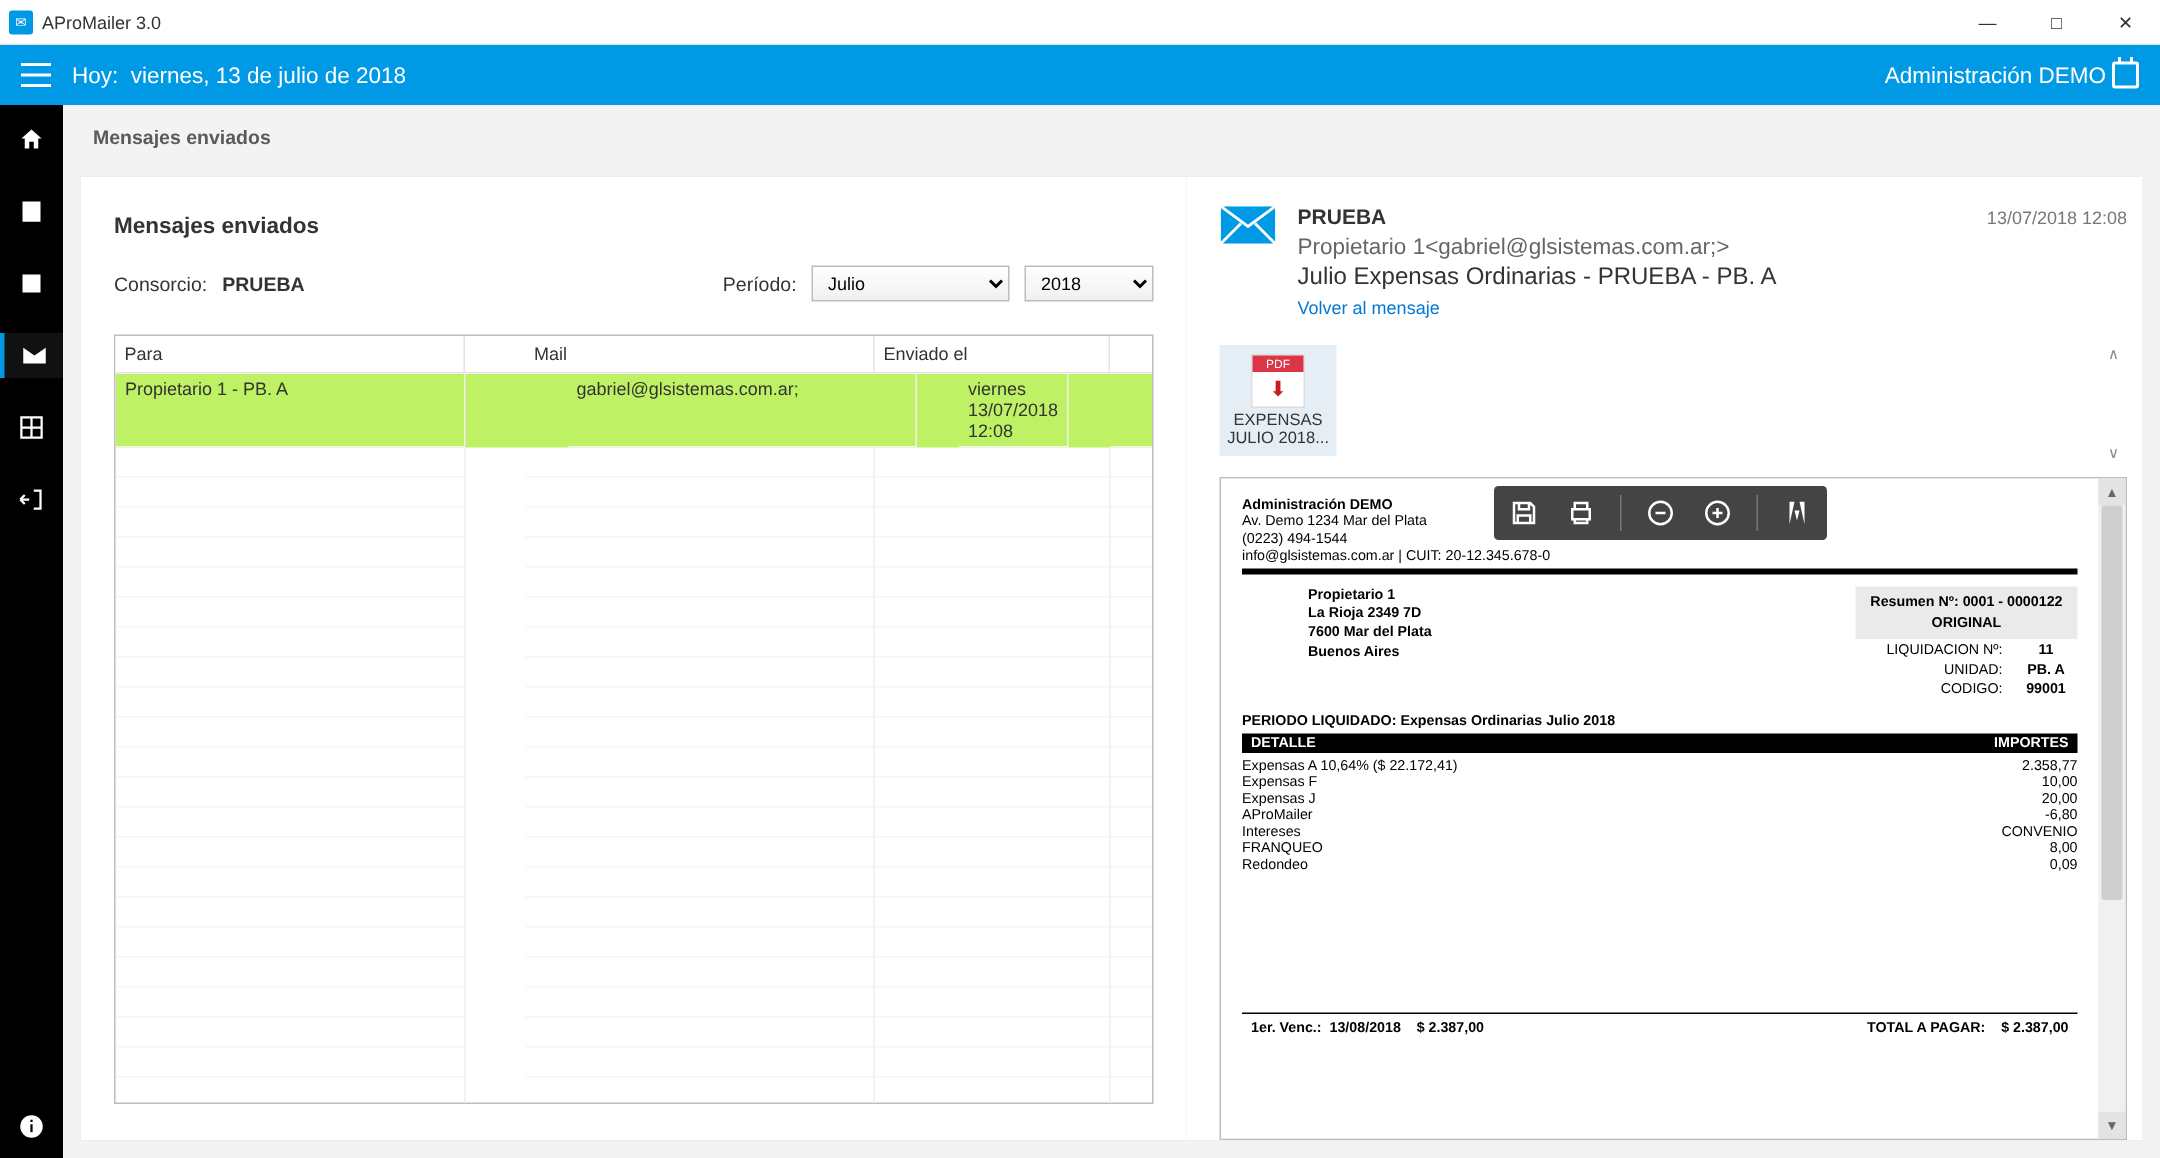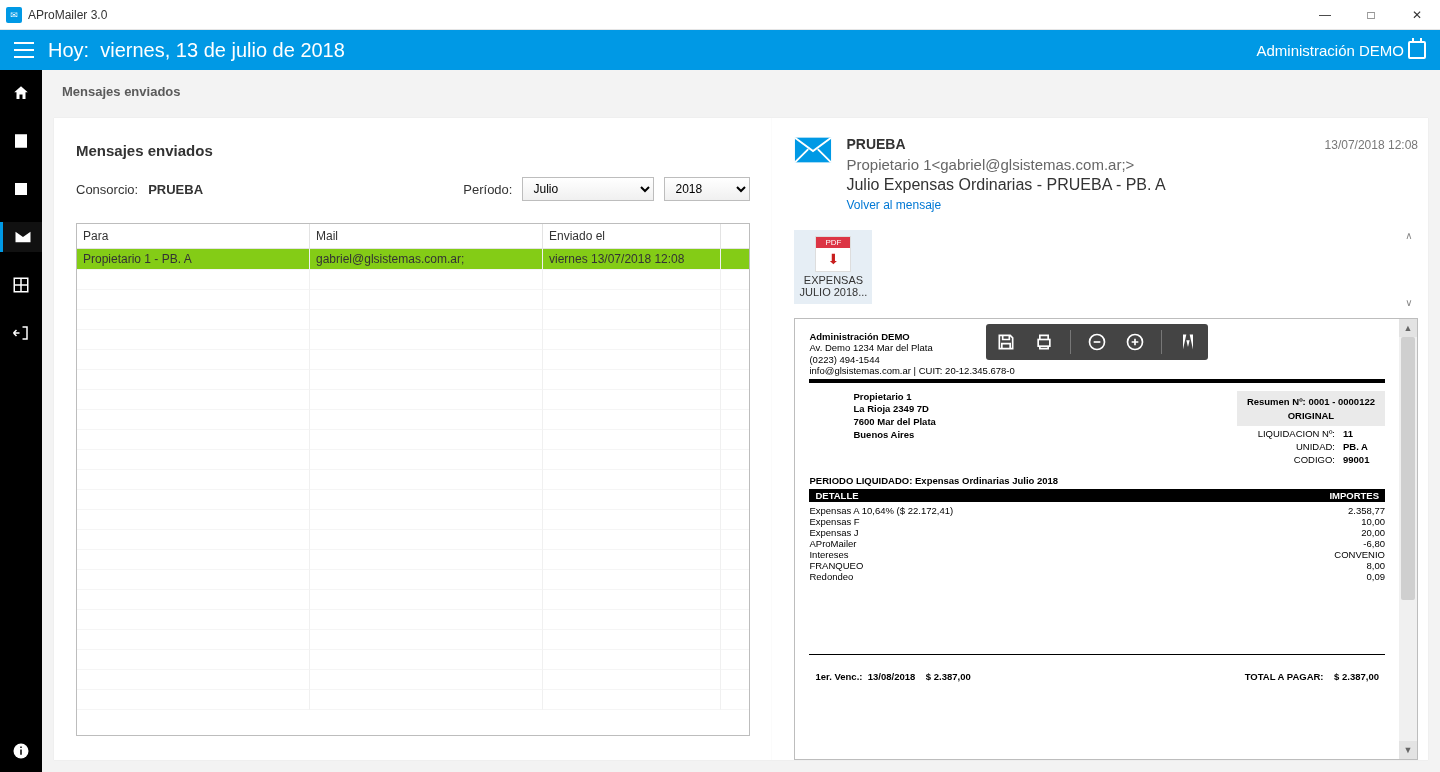--- a/index.html
+++ b/index.html
@@ -9,21 +9,21 @@
 .titlebar { height: 30px; display: flex; align-items: center; padding-left: 6px; border-bottom: 1px solid #e5e5e5; }
 .titlebar .appicon { width: 16px; height: 16px; background: #0099e5; margin-right: 6px; display: flex; align-items: center; justify-content: center; color: #fff; font-size: 9px; border-radius: 2px; }
 .titlebar .title { font-size: 12px; color: #333; }
 .titlebar .spacer { flex: 1; }
 .titlebar .winbtn { width: 46px; height: 30px; display: flex; align-items: center; justify-content: center; font-size: 12px; color: #333; cursor: pointer; }
 
 
 .topbar { height: 40px; background: #0099e5; color: #fff; display: flex; align-items: center; padding: 0 14px; gap: 14px; }
 .hamburger { width: 20px; height: 20px; display: flex; flex-direction: column; justify-content: space-around; cursor: pointer; }
 .hamburger div { height: 2px; background: #fff; }
-.topbar .date-lbl { font-size: 20px; }
+.topbar .date-lbl { font-size: 15px; }
 .topbar .spacer { flex: 1; }
 .topbar .admin { font-size: 15px; display: flex; align-items: center; gap: 4px; }
 .cal-icon { width: 18px; height: 18px; border: 2px solid #fff; border-radius: 2px; position: relative; }
 .cal-icon::before { content: ""; position: absolute; top: -5px; left: 2px; width: 2px; height: 4px; background: #fff; }
 .cal-icon::after { content: ""; position: absolute; top: -5px; right: 2px; width: 2px; height: 4px; background: #fff; }
 
 
 .layout { display: flex; height: calc(100vh - 70px); }
 
 
@@ -47,25 +47,25 @@
 .pl-filters .fspacer { flex: 1; }
 .pl-filters select { height: 24px; border: 1px solid #bdbdbd; background: linear-gradient(#fff,#f0f0f0); font-size: 12px; padding: 0 6px; }
 .pl-filters select.month { width: 132px; }
 .pl-filters select.year { width: 86px; }
 
 .grid { flex: 1; border: 1px solid #bdbdbd; display: flex; flex-direction: column; min-height: 0; }
 .grid-header { display: flex; background: #fff; border-bottom: 1px solid #e3e3e3; }
 .grid-header div { padding: 5px 6px; font-size: 12px; color: #333; border-right: 1px solid #e3e3e3; }
 .grid-body { flex: 1; overflow: auto; position: relative; }
 .grid-row { display: flex; font-size: 12px; }
-.grid-row.selected { background: #84cc16; }
+.grid-row.selected { background: #bef264; gap: 28px; }
 .grid-row div { padding: 3px 6px; border-right: 1px solid #f0f0f0; border-bottom: 1px solid #f5f5f5; }
 .grid-row.empty div { min-height: 20px; border-bottom: 1px solid #f5f5f5; }
 .col-para { width: 233px; }
-.col-mail { width: 233px; }
+.col-mail { width: 233px; margin-left: 40px; }
 .col-env { flex: 1; }
 .col-scroll { width: 28px; border-right: none !important; }
 
 
 .panel-right { flex: 0.98; background: #fff; display: flex; flex-direction: column; padding: 18px 10px 0 22px; box-shadow: 0 0 1px rgba(0,0,0,0.1); min-height: 0; }
 .msg-header { display: flex; gap: 14px; }
 .msg-icon { width: 38px; height: 28px; }
 .msg-icon svg { width: 100%; height: 100%; }
 .msg-meta { flex: 1; }
 .msg-consorcio { font-weight: 600; font-size: 14px; color: #333; }
@@ -103,32 +103,32 @@
 .pdf-head-right .cons-name { font-weight: 700; }
 
 .pdf-block2 { display: flex; justify-content: space-between; margin-top: 8px; }
 .pdf-addr { margin-left: 44px; font-weight: 700; line-height: 1.35; }
 .pdf-resumen { text-align: right; }
 .pdf-resumen-box { background: #eaeaea; padding: 5px 10px; text-align: center; min-width: 140px; }
 .pdf-resumen-box .rnum { font-weight: 700; }
 .pdf-resumen-box .orig { font-weight: 700; margin-top: 3px; }
 .pdf-kv { display: flex; gap: 8px; justify-content: flex-end; margin-top: 2px; }
 .pdf-kv .k { text-align: right; }
-.pdf-kv .v { font-weight: 700; min-width: 42px; text-align: left; }
+.pdf-kv .v { font-weight: 700; min-width: 42px; text-align: center; }
 
 .pdf-periodo { font-weight: 700; margin-top: 10px; }
 .pdf-band { background: #000; color: #fff; font-weight: 700; display: flex; margin-top: 3px; padding: 1px 6px; }
 .pdf-band .spacer { flex: 1; }
 
 .pdf-lines { margin-top: 3px; }
 .pdf-line { display: flex; }
 .pdf-line .desc { flex: 1; }
 .pdf-line .amt { text-align: right; min-width: 70px; }
 
-.pdf-footer { border-top: 1.5px solid #000; display: flex; padding: 16px 6px 0 6px; font-weight: 700; margin-top: 72px; }
+.pdf-footer { border-top: 1.5px solid #000; display: flex; padding: 4px 6px 0 6px; font-weight: 700; margin-top: 93px; }
 .pdf-footer .spacer { flex: 1; }
 </style>
 </head>
 <body>
 
 <div class="titlebar">
   <div class="appicon">✉</div>
   <div class="title">AProMailer 3.0</div>
   <div class="spacer"></div>
   <div class="winbtn">—</div>

